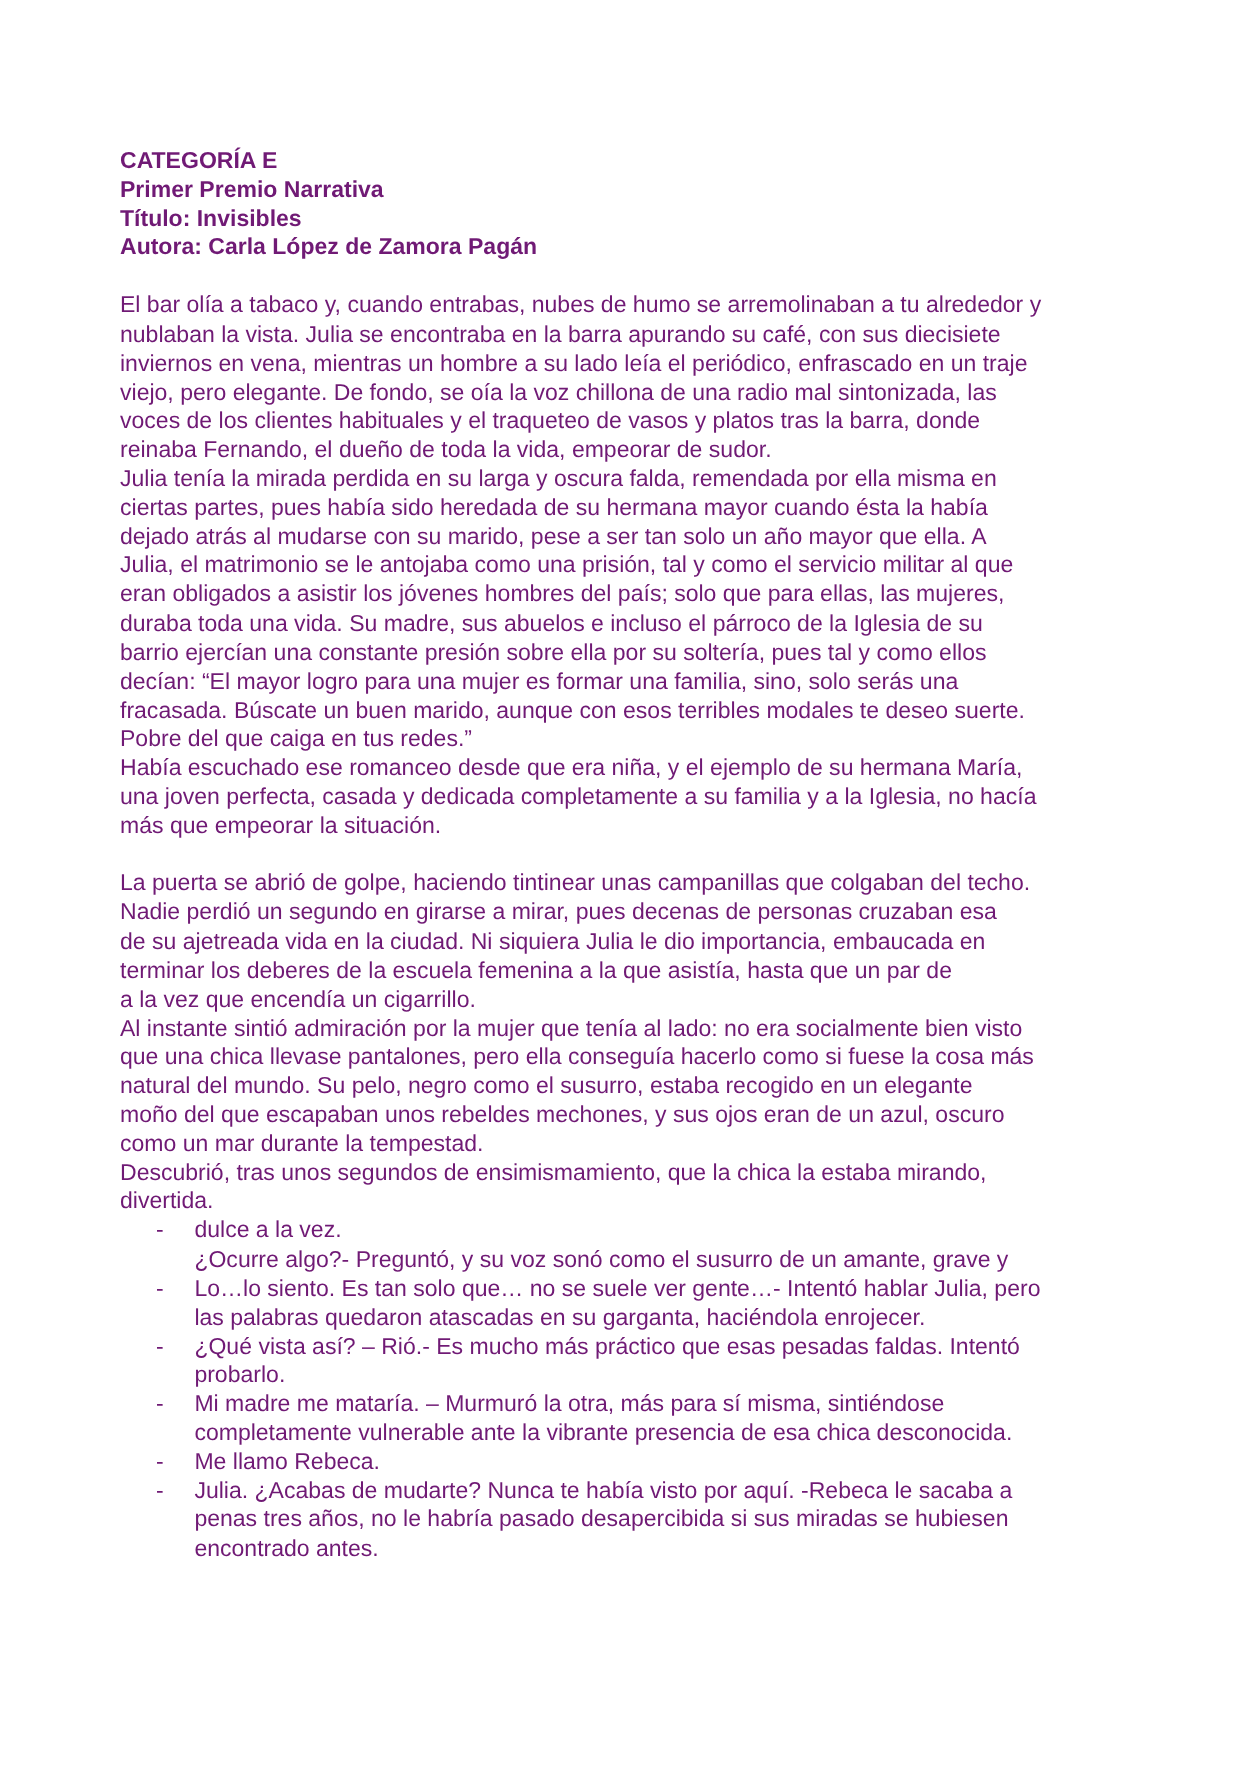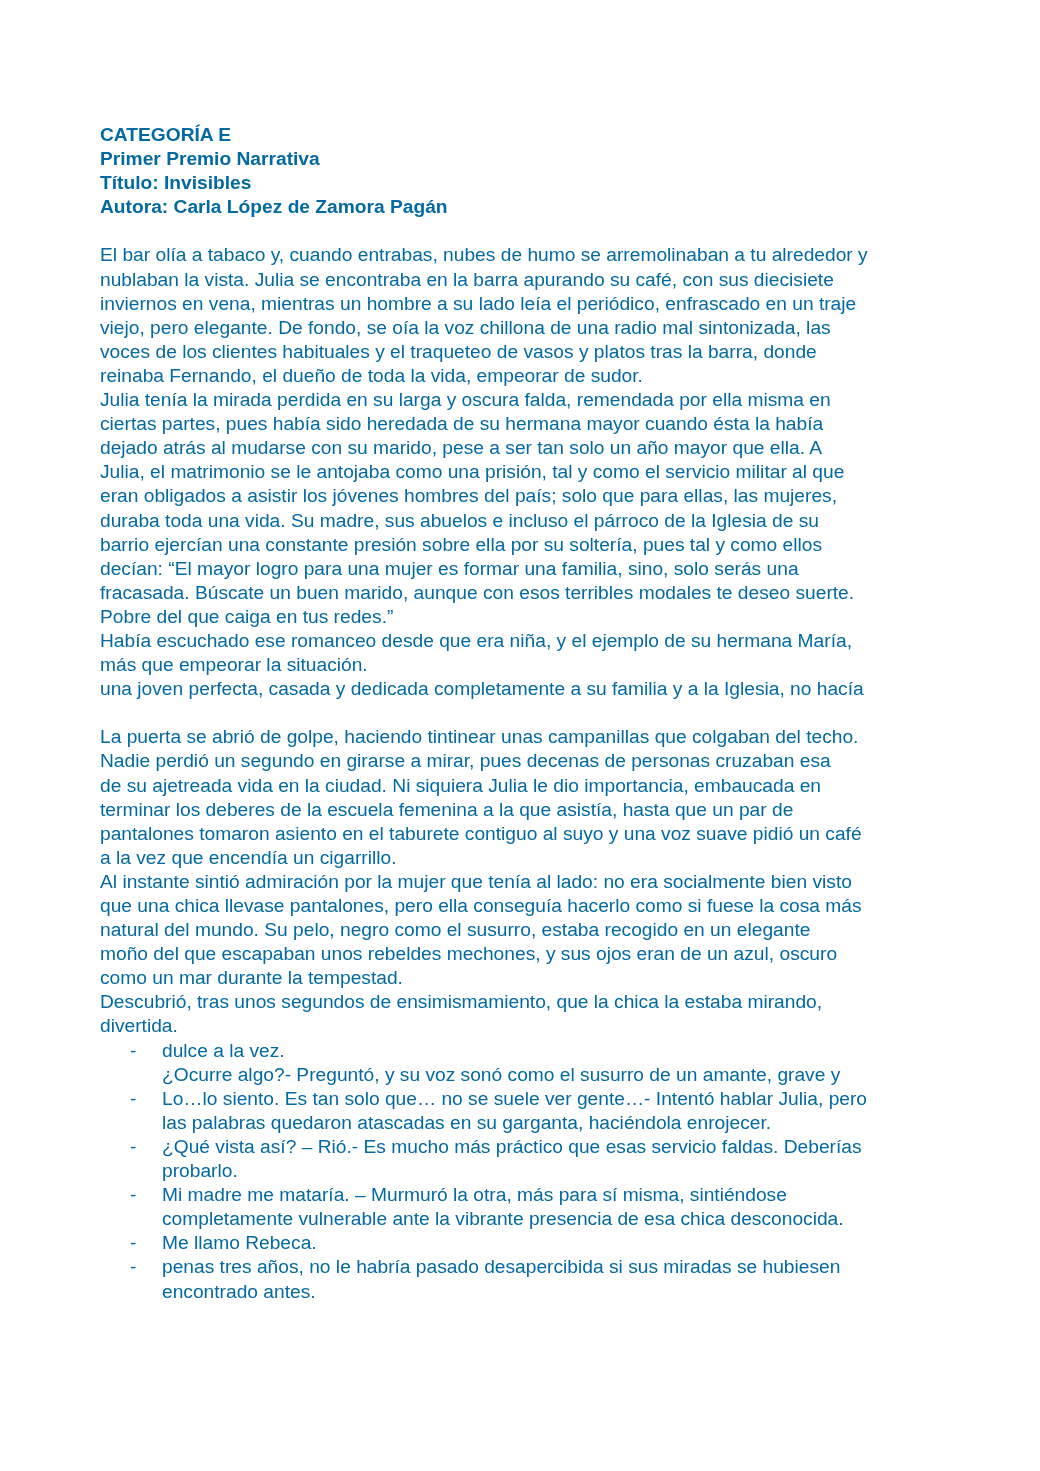--- a/index.html
+++ b/index.html
@@ -1,20 +1,20 @@
 <!DOCTYPE html>
 <html><head>
 <meta charset="utf-8">
 <style>
   html, body { margin: 0; padding: 0; background: #ffffff; }
   body { width: 1040px; height: 1471px; position: relative; overflow: hidden; }
   .page {
     position: absolute; left: 100px; top: 123px; width: 850px;
     font-family: "Liberation Sans", sans-serif;
-    font-size: 19.2px; line-height: 24.1px; color: #0369a1;
+    font-size: 19.2px; line-height: 24.1px; color: #701a75;
   }
   .page p, .page div { margin: 0; }
   .heading { font-weight: bold; }
   .gap { height: 24.1px; }
   .line { white-space: nowrap; }
   .it { }
   .dlg { position: relative; padding-left: 62px; }
   .dash { position: absolute; left: 30px; top: 0; }
 </style>
 </head>
@@ -46,31 +46,30 @@
     <div class="line">eran obligados a asistir los jóvenes hombres del país; solo que para ellas, las  mujeres,</div>
     <div class="line">duraba toda una vida. Su madre, sus abuelos e incluso el párroco de la Iglesia de su</div>
     <div class="line">barrio ejercían una constante presión sobre ella por su soltería, pues tal y como ellos</div>
     <div class="line"><span>decían: “</span><span class="it">El mayor logro para una mujer es formar una familia, sino, solo serás una</span></div>
     <div class="line it">fracasada. Búscate un buen marido, aunque con esos terribles modales te deseo suerte.</div>
     <div class="line"><span class="it">Pobre del que caiga en tus redes</span><span>.”</span></div>
   </div>
 
   <div>
     <div class="line">Había escuchado ese romanceo desde que era niña, y el ejemplo de su hermana María,</div>
+    <div class="line">una joven perfecta, casada y dedicada completamente a su familia y a la Iglesia, no hacía</div>
     <div class="line">más que empeorar la situación.</div>
-    <div class="line">una joven perfecta, casada y dedicada completamente a su familia y a la Iglesia, no hacía</div>
   </div>
   <div class="gap"></div>
 
   <div>
     <div class="line">La puerta se abrió de golpe, haciendo tintinear unas campanillas que colgaban del techo.</div>
     <div class="line">Nadie perdió un segundo en girarse a mirar, pues decenas de personas cruzaban esa</div>
     <div class="line">de su ajetreada vida en la ciudad. Ni siquiera Julia le dio importancia, embaucada en</div>
     <div class="line">terminar los deberes de la escuela femenina a la que asistía, hasta que un par de</div>
-    <div class="line">pantalones tomaron asiento en el taburete contiguo al suyo y una voz suave pidió un café</div>
     <div class="line">a la vez que encendía un cigarrillo.</div>
   </div>
 
   <div>
     <div class="line">Al instante sintió admiración por la mujer que tenía al lado: no era socialmente bien visto</div>
     <div class="line">que una chica llevase pantalones, pero ella conseguía hacerlo como si fuese la cosa más</div>
     <div class="line">natural del mundo. Su pelo, negro como el susurro, estaba recogido en un elegante</div>
     <div class="line">moño del que escapaban unos rebeldes mechones, y sus ojos eran de un azul, oscuro</div>
     <div class="line">como un mar durante la tempestad.</div>
   </div>
@@ -86,31 +85,32 @@
       <div class="line">dulce a la vez.</div>
       <div class="line">¿Ocurre algo?-  Preguntó, y su voz sonó como el susurro de un amante, grave  y</div>
     </div>
     <div class="dlg">
       <span class="dash">-</span>
       <div class="line">Lo…lo siento. Es tan solo que… no se suele ver gente…-  Intentó hablar Julia, pero</div>
       <div class="line">las palabras quedaron atascadas en su garganta, haciéndola enrojecer.</div>
     </div>
     <div class="dlg">
       <span class="dash">-</span>
-      <div class="line">¿Qué vista así? – Rió.-  Es mucho más práctico que esas servicio faldas. Deberías</div>
+      <div class="line">¿Qué vista así? – Rió.-  Es mucho más práctico que esas pesadas faldas. Intentó</div>
       <div class="line">probarlo.</div>
     </div>
     <div class="dlg">
       <span class="dash">-</span>
       <div class="line">Mi madre me mataría. – Murmuró la otra, más para sí misma, sintiéndose</div>
       <div class="line">completamente vulnerable ante la vibrante presencia de esa chica desconocida.</div>
     </div>
     <div class="dlg">
       <span class="dash">-</span>
       <div class="line">Me llamo Rebeca.</div>
     </div>
     <div class="dlg">
       <span class="dash">-</span>
+      <div class="line">Julia.  ¿Acabas de mudarte? Nunca te había visto por aquí. -Rebeca le sacaba a</div>
       <div class="line">penas tres años, no le habría pasado desapercibida si sus miradas se hubiesen</div>
       <div class="line">encontrado antes.</div>
     </div>
   </div>
 </div>
 
 </body></html>

